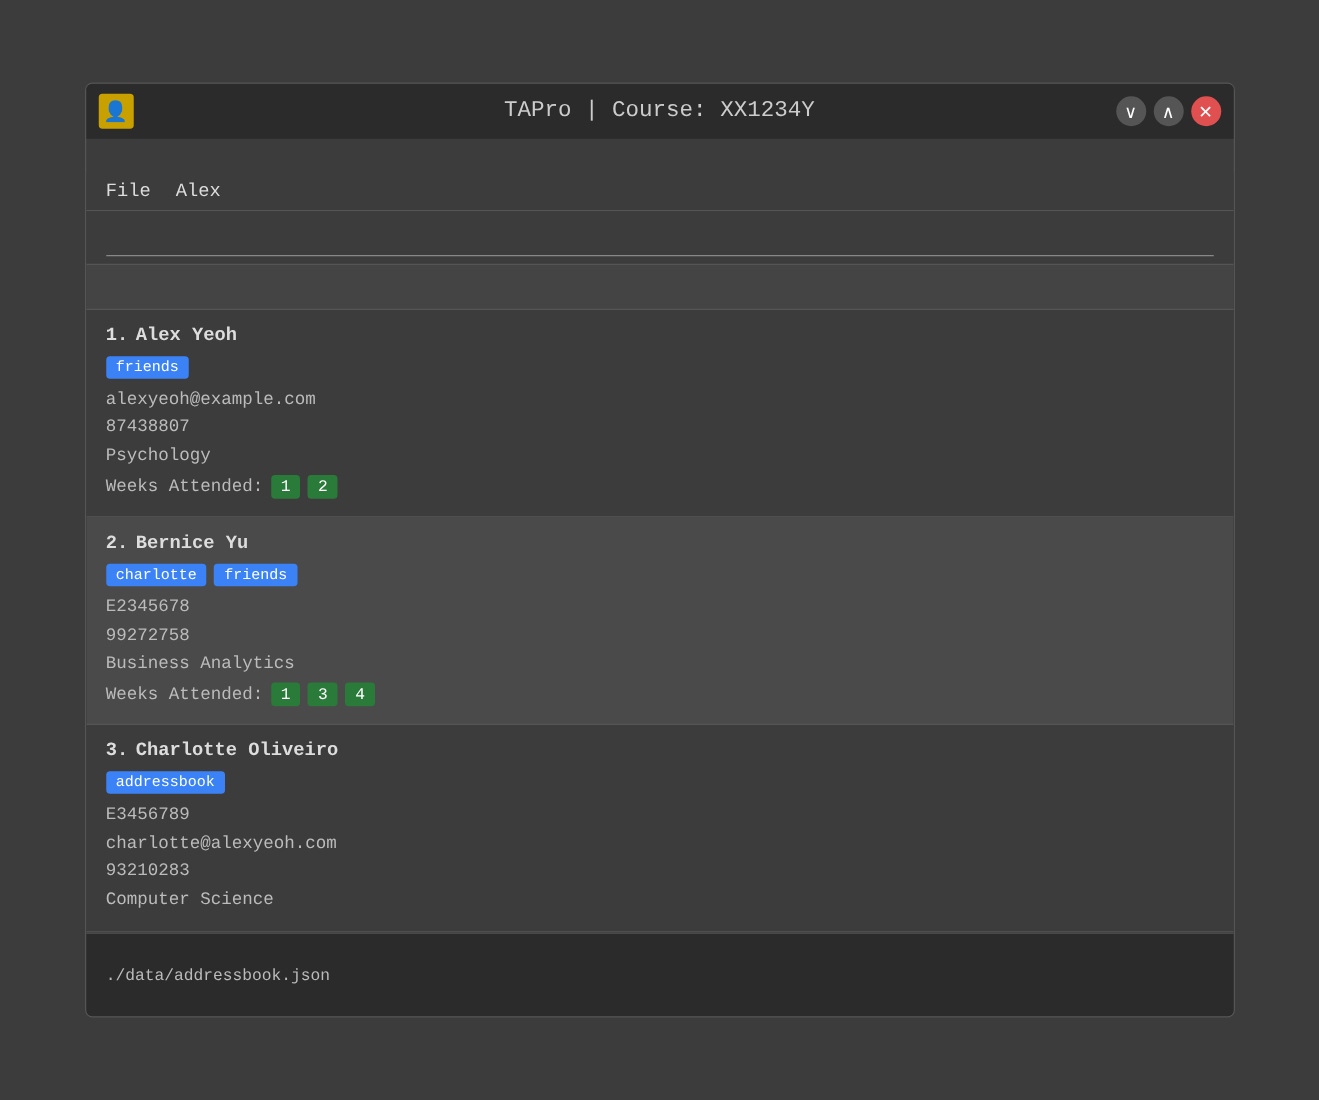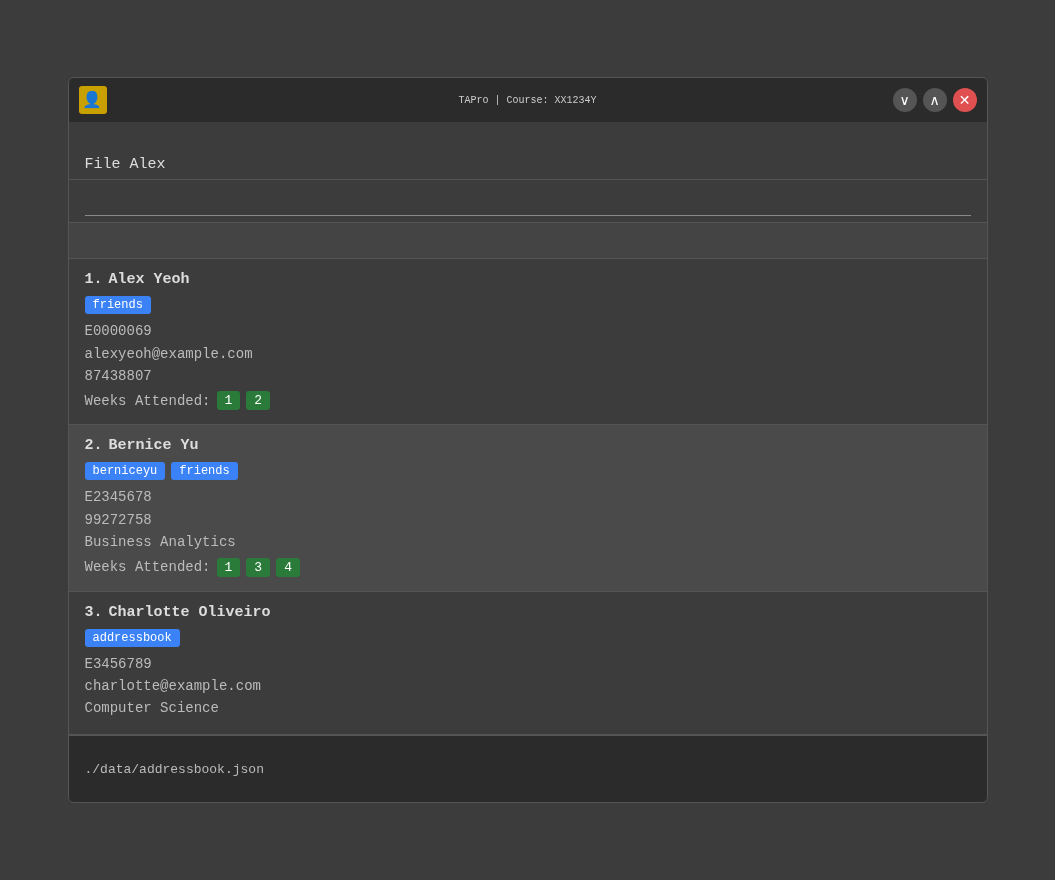--- a/index.html
+++ b/index.html
@@ -45,21 +45,21 @@
       color: #fff;
       font-size: 16px;
       flex-shrink: 0;
     }
 
     .title-bar-title {
       position: absolute;
       left: 50%;
       transform: translateX(-50%);
       color: #ccc;
-      font-size: 10px;
+      font-size: 18px;
       font-family: 'Courier New', Courier, monospace;
       text-align: center;
     }
 
     .title-bar-controls {
       margin-left: auto;
       display: flex;
       align-items: center;
       gap: 6px;
     }
@@ -79,21 +79,21 @@
 
     .btn-min { background: #555; }
     .btn-max { background: #555; }
     .btn-close { background: #e05050; }
 
     .menu-bar {
       background: #3c3c3c;
       display: flex;
       align-items: center;
       padding: 6px 16px;
-      gap: 9px;
+      gap: 20px;
       border-bottom: 1px solid #555;
       margin-top: 28px;
     }
 
     .menu-item {
       color: #ddd;
       font-size: 15px;
       cursor: pointer;
       font-family: 'Courier New', Courier, monospace;
     }
@@ -242,37 +242,37 @@
   <div class="content-area">
 
     <div class="contact-card">
       <div style="display:flex; gap:6px; align-items:baseline;">
         <span class="contact-number">1.</span>
         <span class="contact-name">Alex Yeoh</span>
       </div>
       <div class="tags">
         <span class="tag">friends</span>
       </div>
-      <div class="contact-info">E0000069</div>
       <div class="contact-info">alexyeoh@example.com</div>
       <div class="contact-info">87438807</div>
+      <div class="contact-info">Psychology</div>
       <div class="weeks-attended">
         <span class="weeks-label">Weeks Attended:</span>
         <span class="week-badge">1</span>
         <span class="week-badge">2</span>
       </div>
     </div>
 
     <div class="contact-card highlighted">
       <div style="display:flex; gap:6px; align-items:baseline;">
         <span class="contact-number">2.</span>
         <span class="contact-name">Bernice Yu</span>
       </div>
       <div class="tags">
-        <span class="tag">berniceyu</span>
+        <span class="tag">charlotte</span>
         <span class="tag">friends</span>
       </div>
       <div class="contact-info">E2345678</div>
       <div class="contact-info">99272758</div>
       <div class="contact-info">Business Analytics</div>
       <div class="weeks-attended">
         <span class="weeks-label">Weeks Attended:</span>
         <span class="week-badge">1</span>
         <span class="week-badge">3</span>
         <span class="week-badge">4</span>
@@ -281,21 +281,22 @@
 
     <div class="contact-card">
       <div style="display:flex; gap:6px; align-items:baseline;">
         <span class="contact-number">3.</span>
         <span class="contact-name">Charlotte Oliveiro</span>
       </div>
       <div class="tags">
         <span class="tag">addressbook</span>
       </div>
       <div class="contact-info">E3456789</div>
-      <div class="contact-info">charlotte@example.com</div>
+      <div class="contact-info">charlotte@alexyeoh.com</div>
+      <div class="contact-info">93210283</div>
       <div class="contact-info">Computer Science</div>
 
     </div>
 
   </div>
 
   <div class="status-bar">
     <span class="status-text">./data/addressbook.json</span>
   </div>
 </div>

